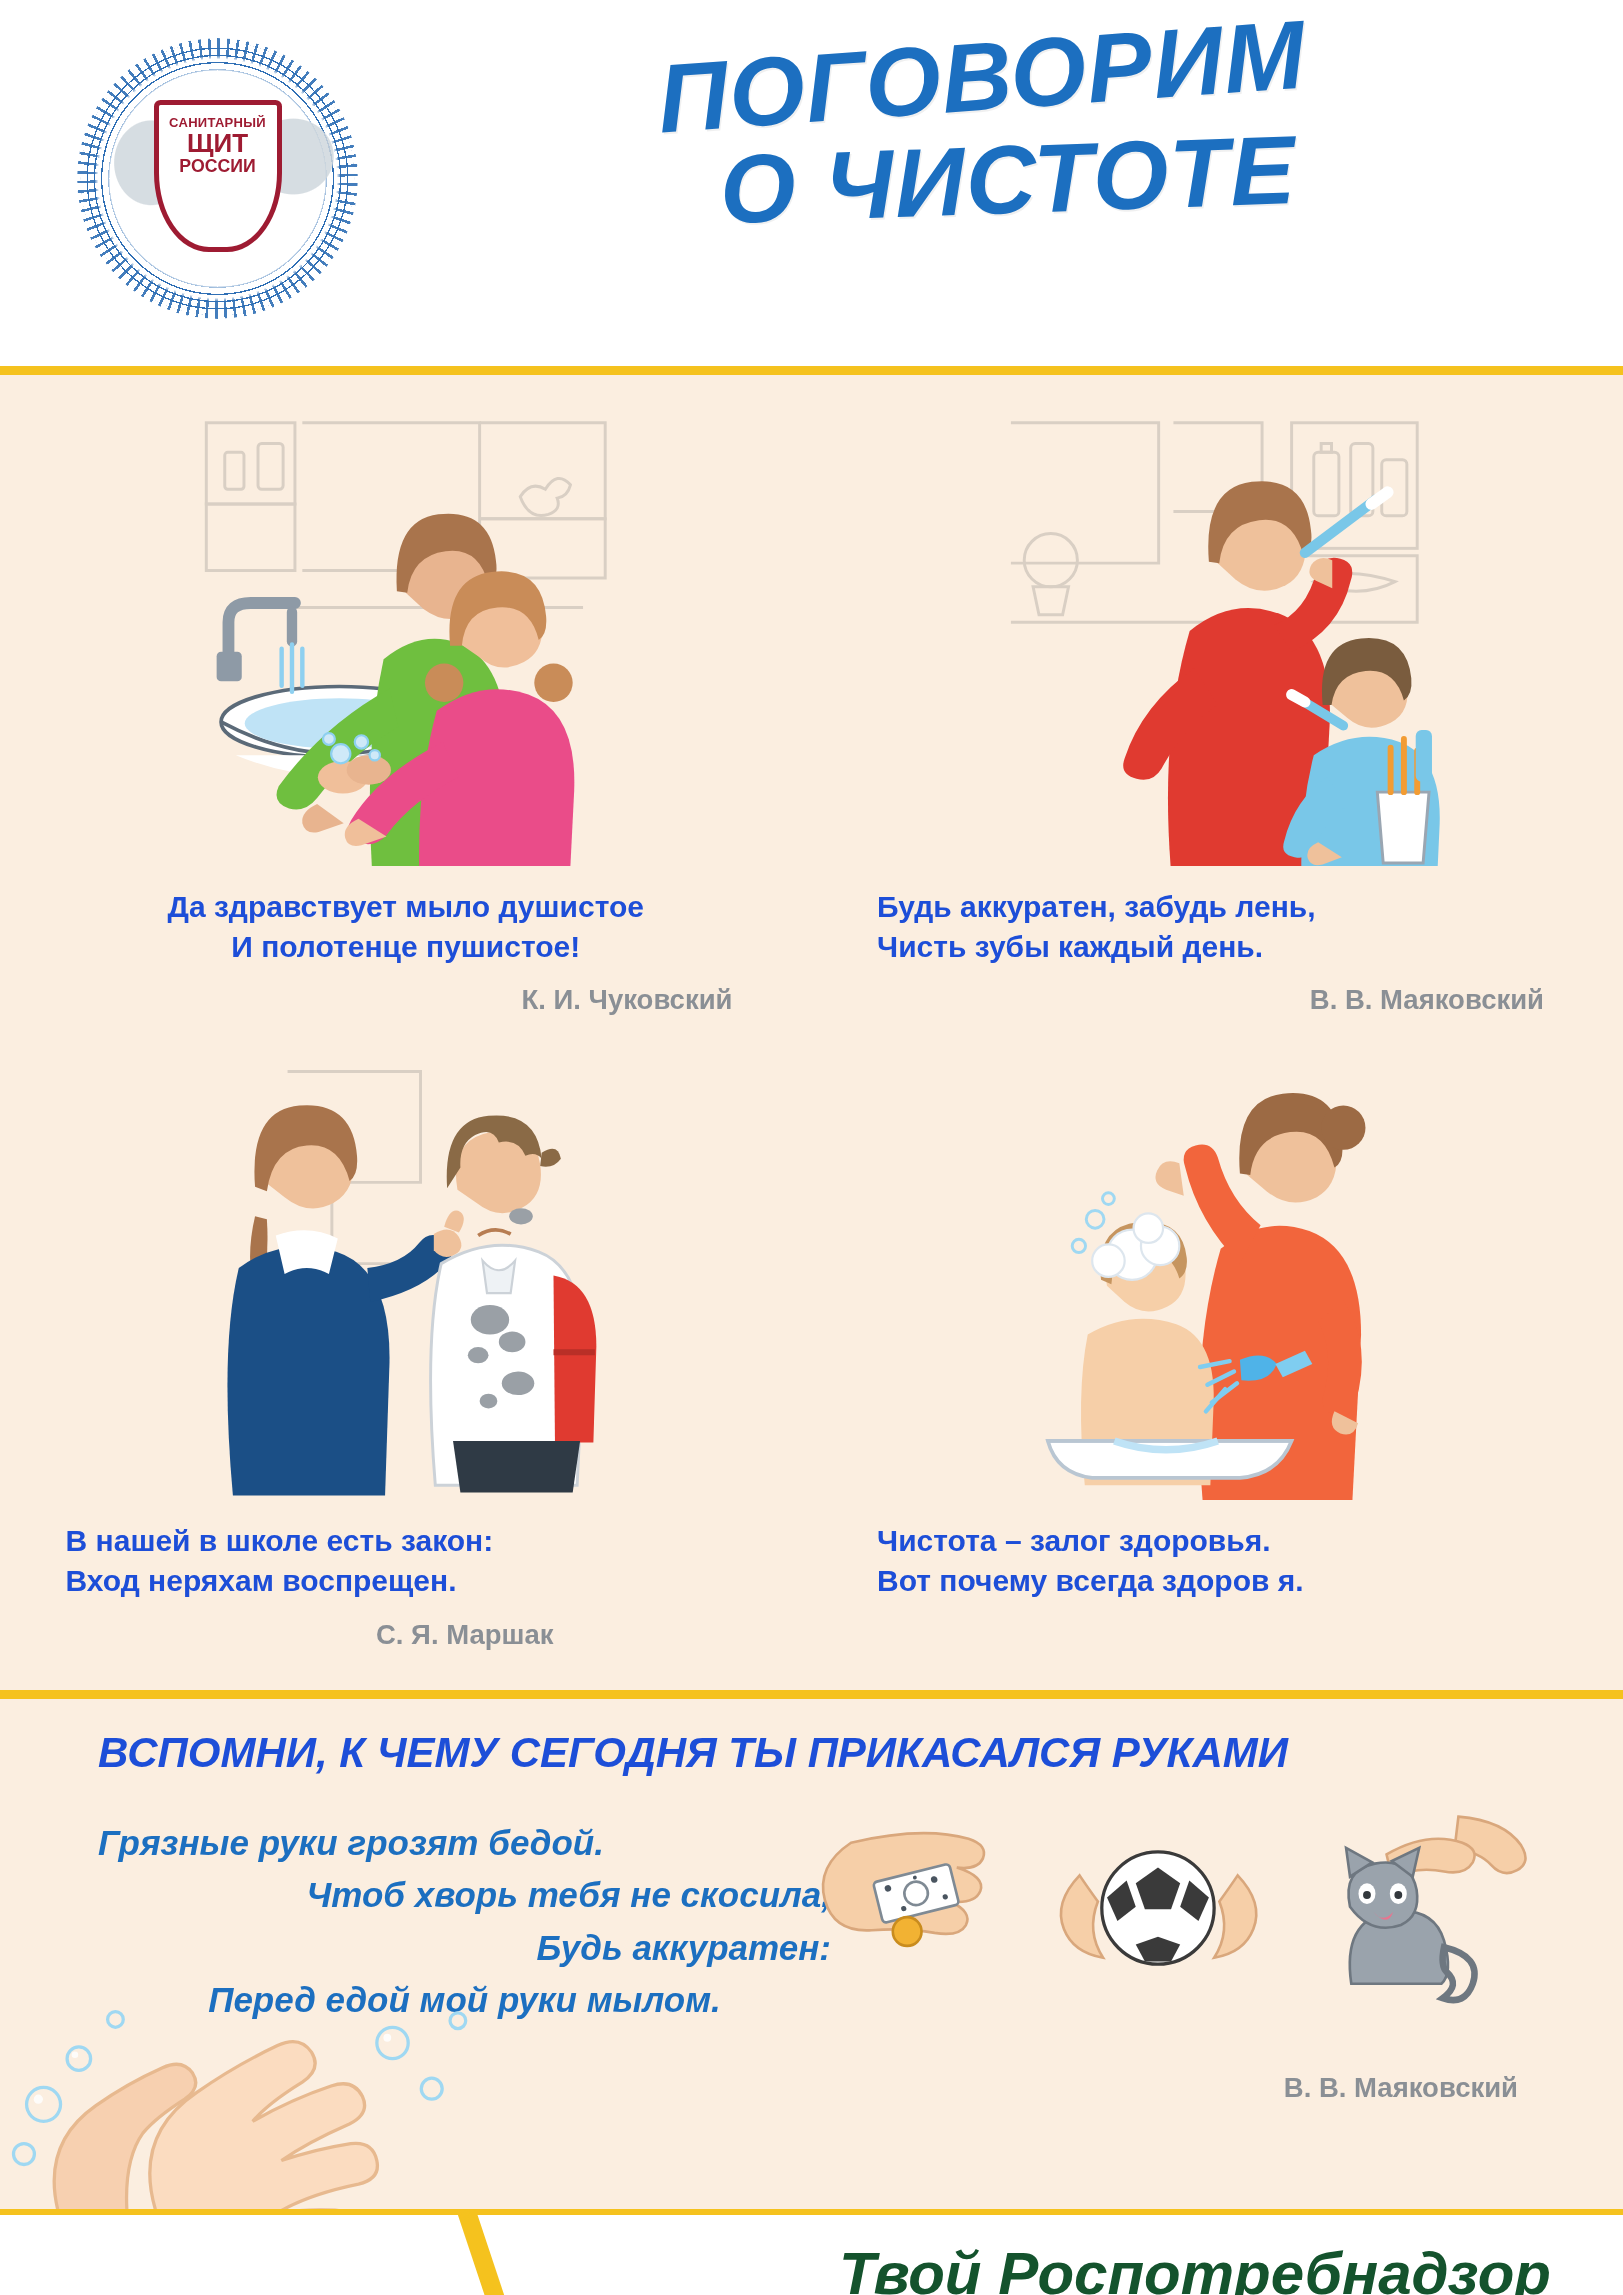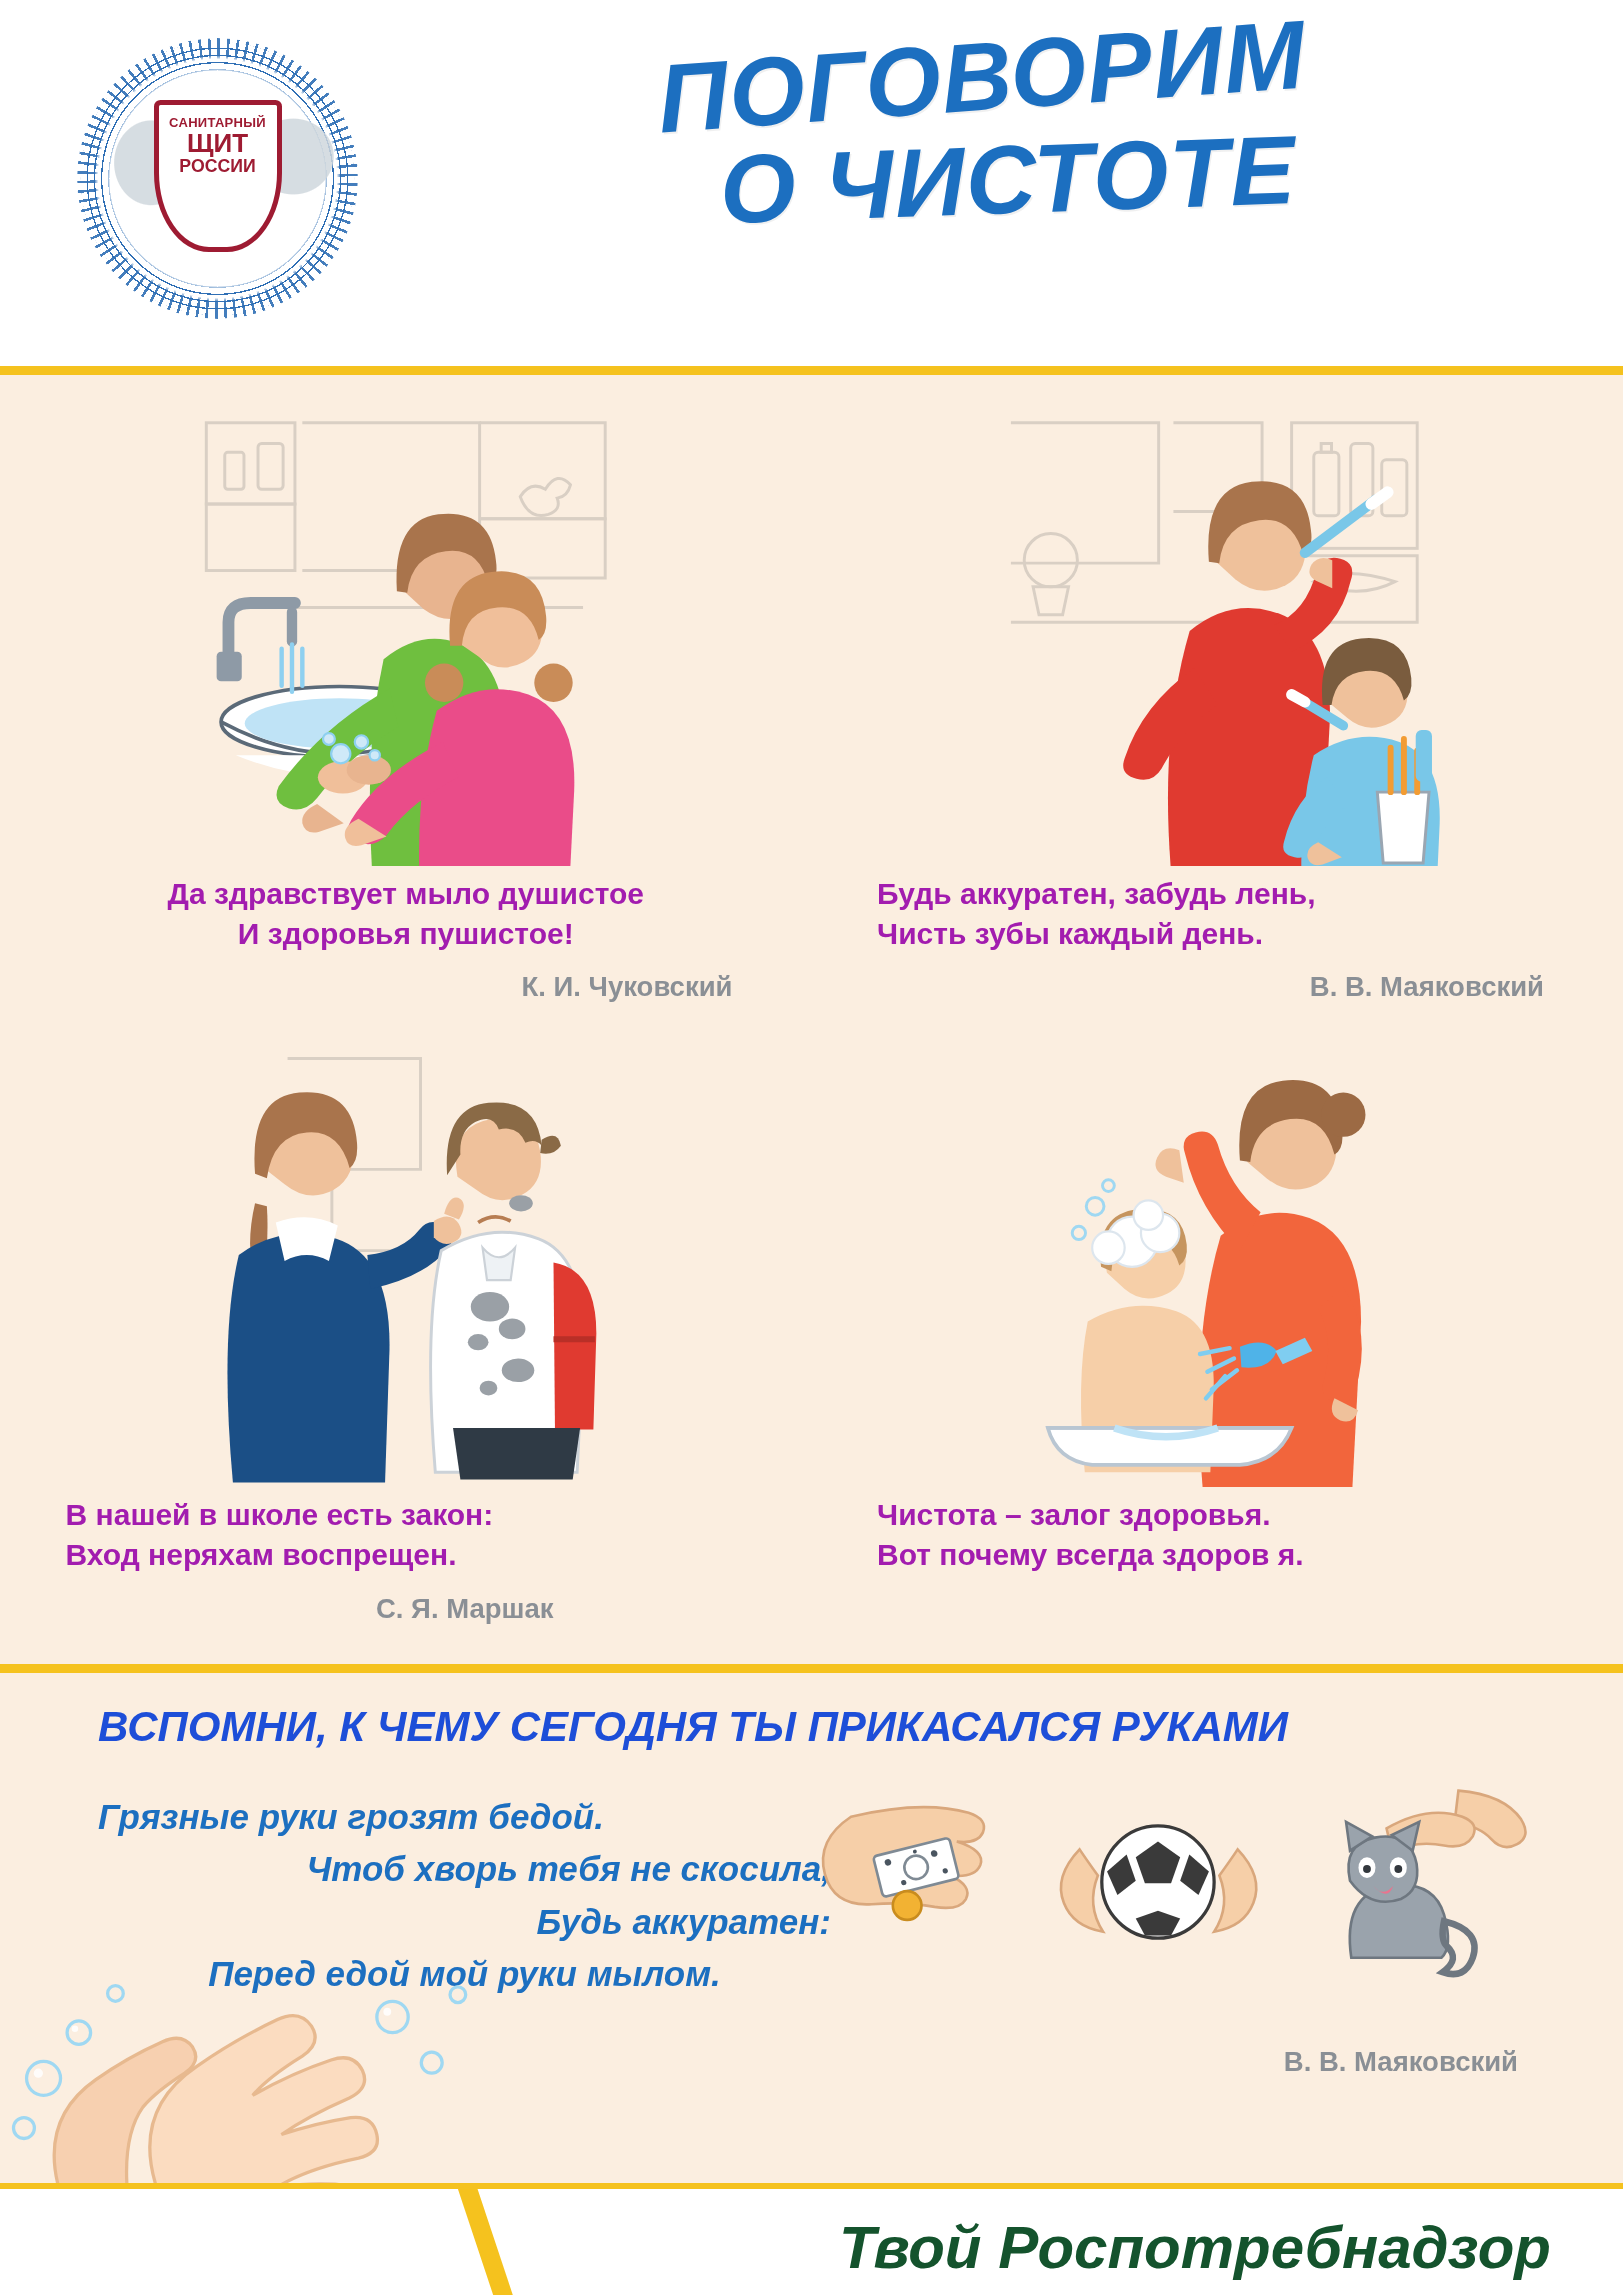--- a/index.html
+++ b/index.html
@@ -148,22 +148,22 @@
   }
   .cell {
     padding: 6.5px 46px 19.6px 46px;
     box-sizing: border-box;
   }
   .illus {
     height: 458px;
     position: relative;
   }
   .poem {
-    margin-top: 8px;
-    color: #a21caf;
+    margin-top: 21px;
+    color: #1d4ed8;
     font-size: 30px;
     font-weight: bold;
     line-height: 1.34;
   }
   .poem.center {
     text-align: center;
   }
   .poem.left {
     text-align: left;
     padding-left: 19.6px;
@@ -341,21 +341,21 @@
           <g fill="#cfe9f8" stroke="#8ed0f0" stroke-width="3">
             <circle cx="212" cy="468" r="13"></circle>
               <circle cx="240" cy="452" r="9"></circle>
             <circle cx="196" cy="448" r="8"></circle>
               <circle cx="258" cy="470" r="7"></circle>
           </g>
         </svg>
       </div>
       <div class="poem center">
         <div>Да здравствует мыло душистое</div>
-        <div>И здоровья пушистое!</div>
+        <div>И полотенце пушистое!</div>
       </div>
       <div class="author">К. И. Чуковский</div>
     </div>
 
     <div class="cell">
       <div class="illus">
         <svg class="scene" viewBox="0 0 600 620" xmlns="http://www.w3.org/2000/svg">
           <g stroke="#d9cfc4" stroke-width="4" fill="none">
             <path d="M20 20 h200 v190 h-200"></path>
             <path d="M240 20 h120 v120 h-120"></path>

